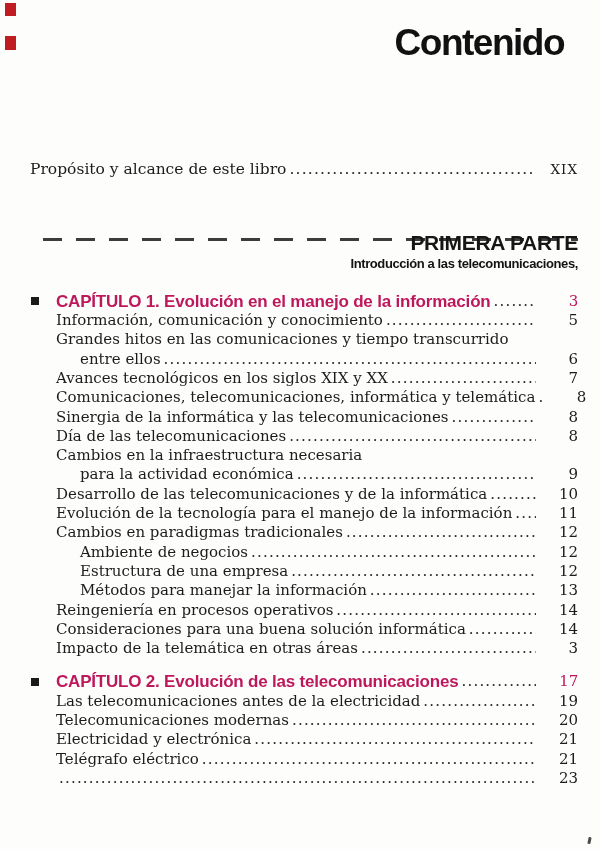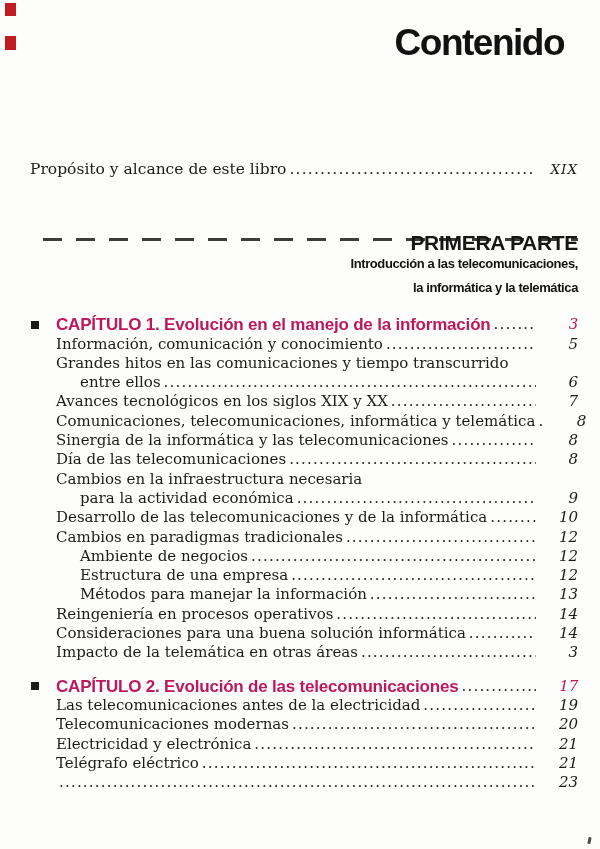--- a/index.html
+++ b/index.html
@@ -20,21 +20,21 @@
 
   .content { position:absolute; left:30px; top:160px; width:548px; }
 
   .row { display:flex; align-items:center; line-height:19.3px; font-size:15px; }
   .label { white-space:nowrap; }
   .dots {
     flex:1 1 auto; overflow:hidden; white-space:nowrap;
     margin:0 6px 0 3px; letter-spacing:1.2px; color:#2a2a2a; min-width:6px;
   }
   .dots::after { content:"......................................................................................................................"; }
-  .pagenum { flex:0 0 auto; width:36px; text-align:right; white-space:nowrap;font-style:italic; }
+  .pagenum { flex:0 0 auto; width:36px; text-align:right; white-space:nowrap; }
 
   .front-row { font-size:15.5px; }
   .front-row .pagenum { font-size:13.5px; letter-spacing:1px; }
 
   .kicker-row { position:relative; margin-top:34px; height:30px; }
   .kicker {
     position:absolute; right:0; top:18px;
     font-family:"Liberation Sans", sans-serif; font-weight:bold;
     font-size:21px; letter-spacing:-0.3px; color:#161616;
   }
@@ -87,21 +87,20 @@
       <span class="pagenum">XIX</span>
     </div>
 
     <div class="kicker-row">
       <div class="dash-line"></div>
       <span class="kicker">PRIMERA PARTE</span>
     </div>
 
     <div class="part-title">
       <div>Introducción a las telecomunicaciones,</div>
-      <div>la informática y la telemática</div>
     </div>
 
     <div class="toc">
 
       <div class="row chapter">
         <span class="bullet"></span>
         <span class="label">CAPÍTULO 1. Evolución en el manejo de la información</span>
         <span class="dots"></span>
         <span class="pagenum">3</span>
       </div>
@@ -157,20 +156,25 @@
         <span class="dots"></span>
         <span class="pagenum">9</span>
       </div>
 
       <div class="row body">
         <span class="label">Desarrollo de las telecomunicaciones y de la informática</span>
         <span class="dots"></span>
         <span class="pagenum">10</span>
       </div>
 
+      <div class="row body">
+        <span class="label">Evolución de la tecnología para el manejo de la información</span>
+        <span class="dots"></span>
+        <span class="pagenum">11</span>
+      </div>
 
       <div class="row body">
         <span class="label">Cambios en paradigmas tradicionales</span>
         <span class="dots"></span>
         <span class="pagenum">12</span>
       </div>
 
       <div class="row indent">
         <span class="label">Ambiente de negocios</span>
         <span class="dots"></span>

